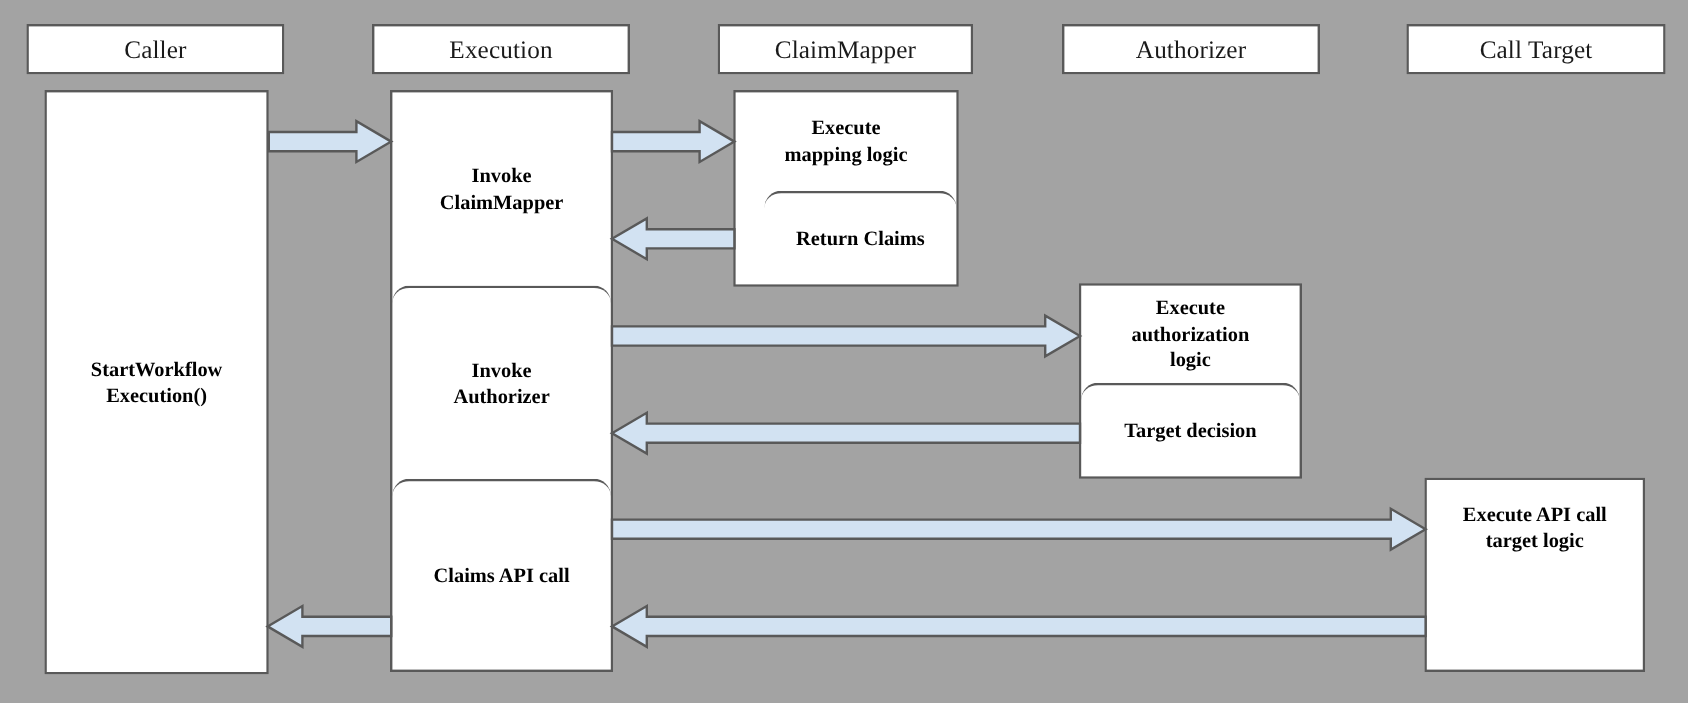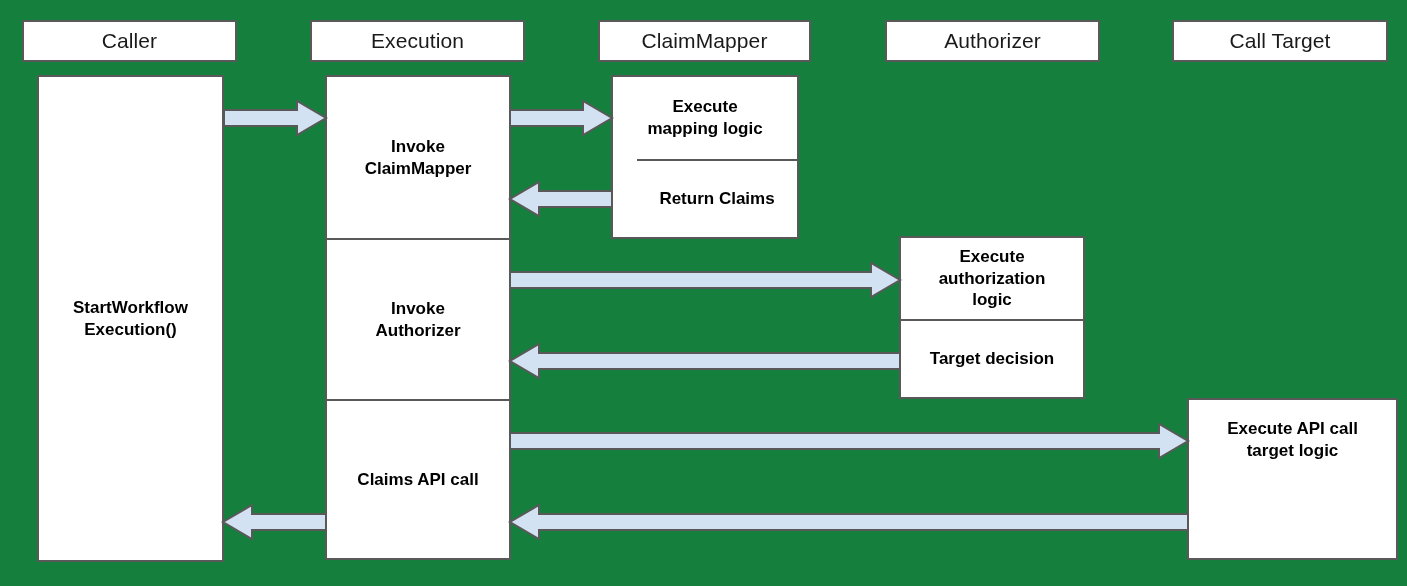--- a/index.html
+++ b/index.html
@@ -4,23 +4,23 @@
 <style>
   html, body {
     margin: 0;
     padding: 0;
     background: #000000;
   }
   #canvas {
     position: relative;
     width: 1407px;
     height: 586px;
-    background: #15803d;
+    background: #a3a3a3;
     overflow: hidden;
-    font-family: Liberation Sans, sans-serif;
+    font-family: Liberation Serif, serif;
   }
 
   
   .lifeline-header {
     position: absolute;
     background: #ffffff;
     border: 2px solid #595959;
     box-sizing: border-box;
     display: flex;
     align-items: center;
@@ -43,20 +43,21 @@
     position: relative;
     box-sizing: border-box;
     display: flex;
     align-items: center;
     justify-content: center;
     text-align: center;
     font-size: 17px;
     font-weight: 700;
     line-height: 1.28;
     padding: 2px 6px;
+    border-radius: 14px;
   }
   .act-cell + .act-cell {
     border-top: 2px solid #595959;
   }
 
   
   .arrow {
     position: absolute;
   }
   .arrow svg {
@@ -126,21 +127,21 @@
 
   <div class="activation" style="left:899px; top:236px; width:186px; height:163px;">
     <div class="act-cell" style="height:81px;">
       <span class="multiline">Execute<br>authorization<br>logic</span>
     </div>
     <div class="act-cell" style="height:78px;">
       <span class="multiline">Target decision</span>
     </div>
   </div>
 
-  <div class="activation" style="left:1187px; top:398px; width:211px; height:162px;">
+  <div class="activation" style="left:1187px; top:398px; width:184px; height:162px;">
     <div class="act-cell" style="height:80px;">
       <span class="multiline">Execute API call<br>target logic</span>
     </div>
   </div>
 
   <div class="arrow" style="left:223px; top:99px; width:104px; height:38px;">
     <svg viewBox="0 0 104 38" preserveAspectRatio="none">
       <polygon class="arrow-shape" points="1,11 74,11 74,2 103,19 74,36 74,27 1,27"></polygon>
     </svg>
   </div>

